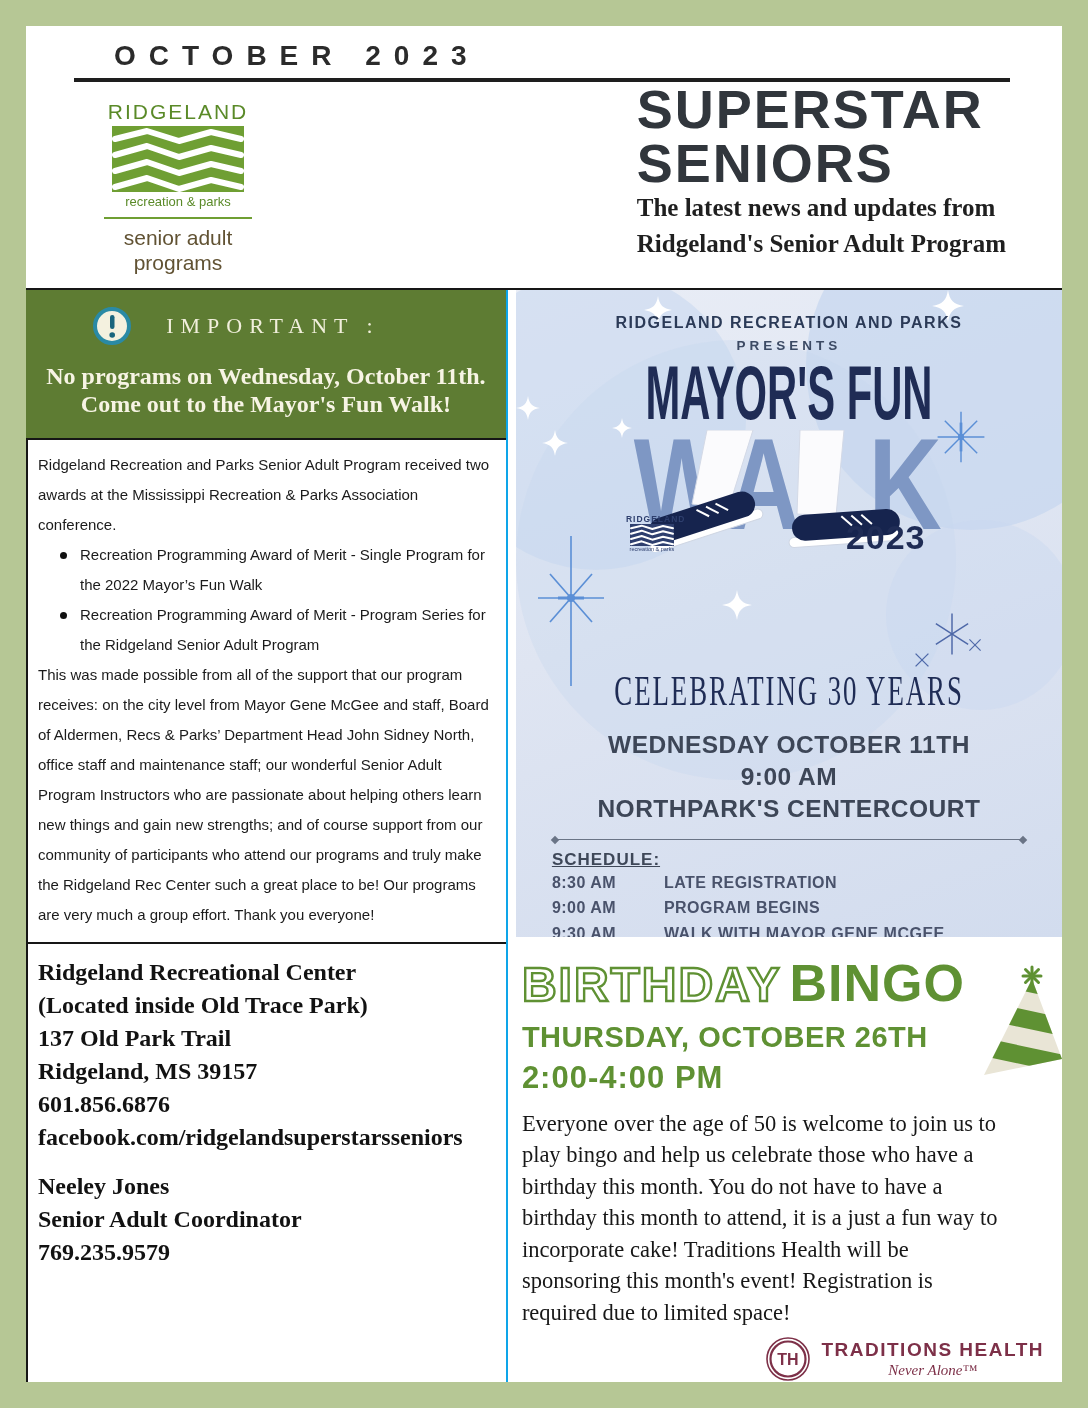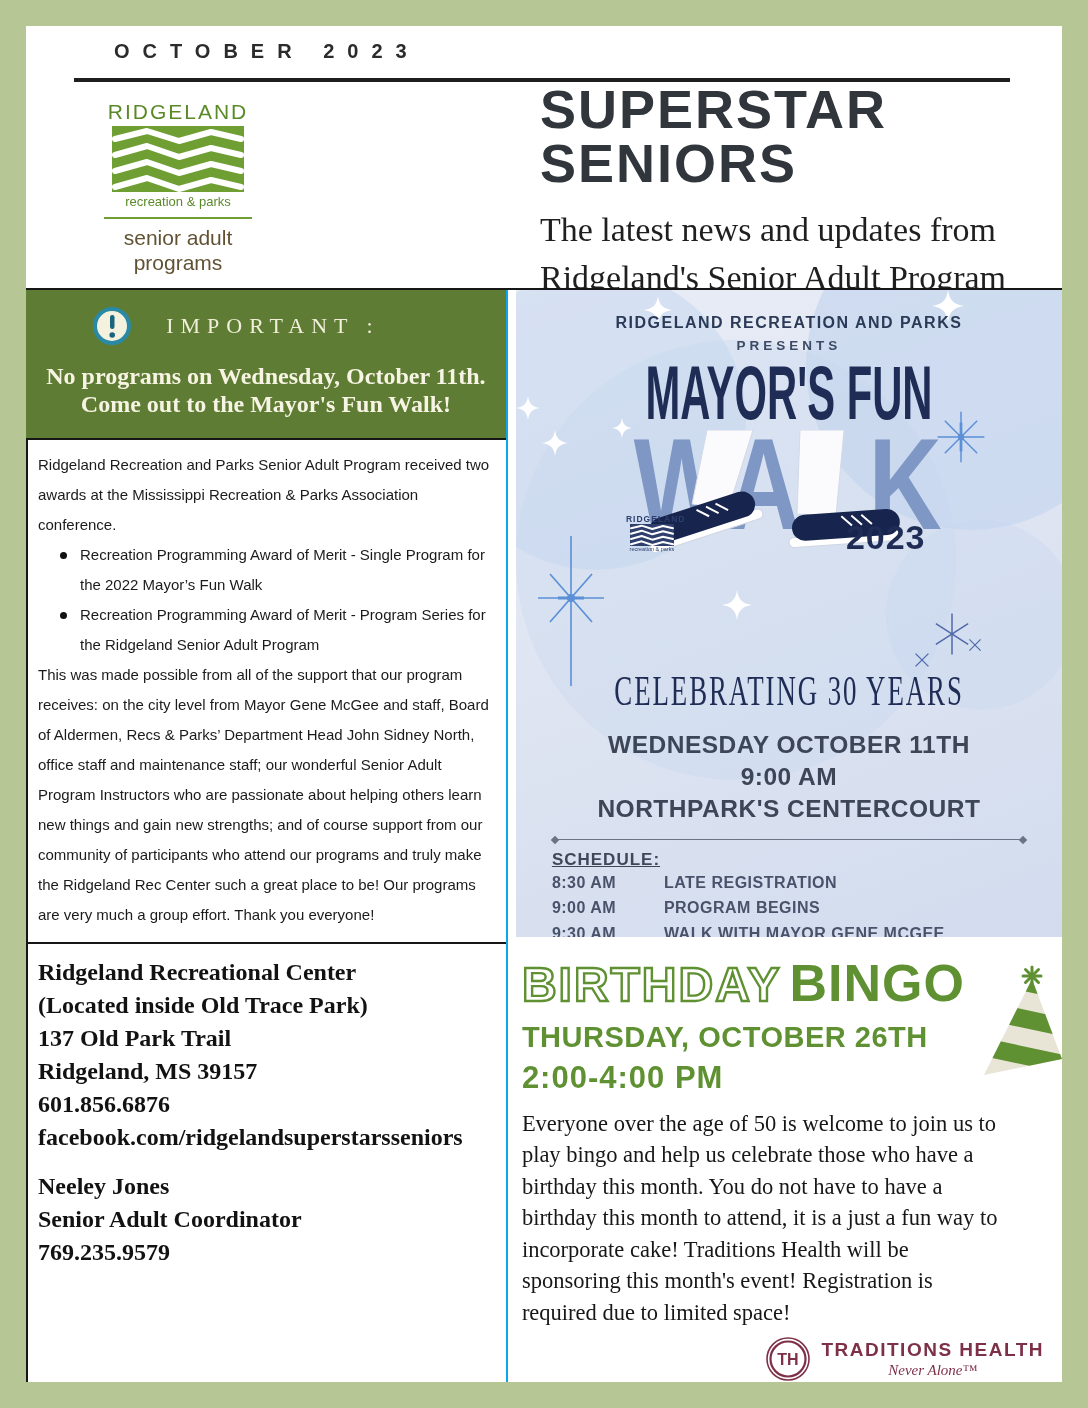--- a/index.html
+++ b/index.html
@@ -9,30 +9,30 @@
     --bingo-green:#5f9133; --maroon:#7d3048; --logo-green:#6f9f33;
     --logo-brown:#615233; --icon-teal:#2a8aa5; --ink:#1b1b1b;
   }
   *{margin:0;padding:0;box-sizing:border-box;}
   body{width:1088px;height:1408px;font-family:"Liberation Sans",sans-serif;}
   .canvas{position:relative;width:1088px;height:1408px;background:var(--page-border);overflow:hidden;}
   .sheet{position:absolute;left:26px;top:26px;width:1036px;height:1356px;background:#ffffff;}
 
   
   .hdr{position:relative;height:262px;}
-  .issue{position:absolute;left:88px;top:14px;font-size:20px;font-weight:800;letter-spacing:13px;color:#2b2b2b;}
+  .issue{position:absolute;left:88px;top:14px;font-size:28px;font-weight:800;letter-spacing:13px;color:#2b2b2b;}
   .hdr-rule{position:absolute;left:48px;top:52px;width:936px;height:4px;background:#1e1e1e;}
   .brand{position:absolute;left:72px;top:74px;width:160px;text-align:center;}
   .brand-name{font-size:21px;letter-spacing:2px;color:#5a8a28;font-weight:400;}
   .brand-sub{font-size:13px;color:#5a8a28;margin-top:2px;}
   .brand-hr{height:2px;background:#6f9f33;margin:8px 6px 6px 6px;}
   .brand-prog{font-size:21px;color:var(--logo-brown);line-height:1.2;}
   .masthead{position:absolute;right:56px;top:56px;}
   .mast-title{font-size:54px;line-height:1.0;font-weight:800;color:#31363c;letter-spacing:2px;}
-  .mast-sub{margin-top:16px;font-family:"Liberation Serif",serif;font-size:34px;color:#1f1f1f;line-height:1.42;}
+  .mast-sub{font-family:"Liberation Serif",serif;font-size:25px;color:#1f1f1f;line-height:1.42;font-weight:bold;}
 
   
   .main{position:absolute;left:0;top:262px;width:100%;height:1094px;display:flex;border-top:2px solid #161616;}
   .col-left{width:542px;border-right:2px solid #0ea5e9;display:flex;flex-direction:column;}
   .col-right{flex:1;padding-left:8px;display:flex;flex-direction:column;background:#fff;}
 
   
   .imp{height:148px;background:var(--olive);color:var(--cream);text-align:center;padding-top:16px;}
   .imp-head{display:flex;align-items:center;justify-content:center;gap:34px;margin-right:60px;}
   .imp-label{font-family:"Liberation Serif",serif;font-size:22px;letter-spacing:7px;color:#f1efdc;}

